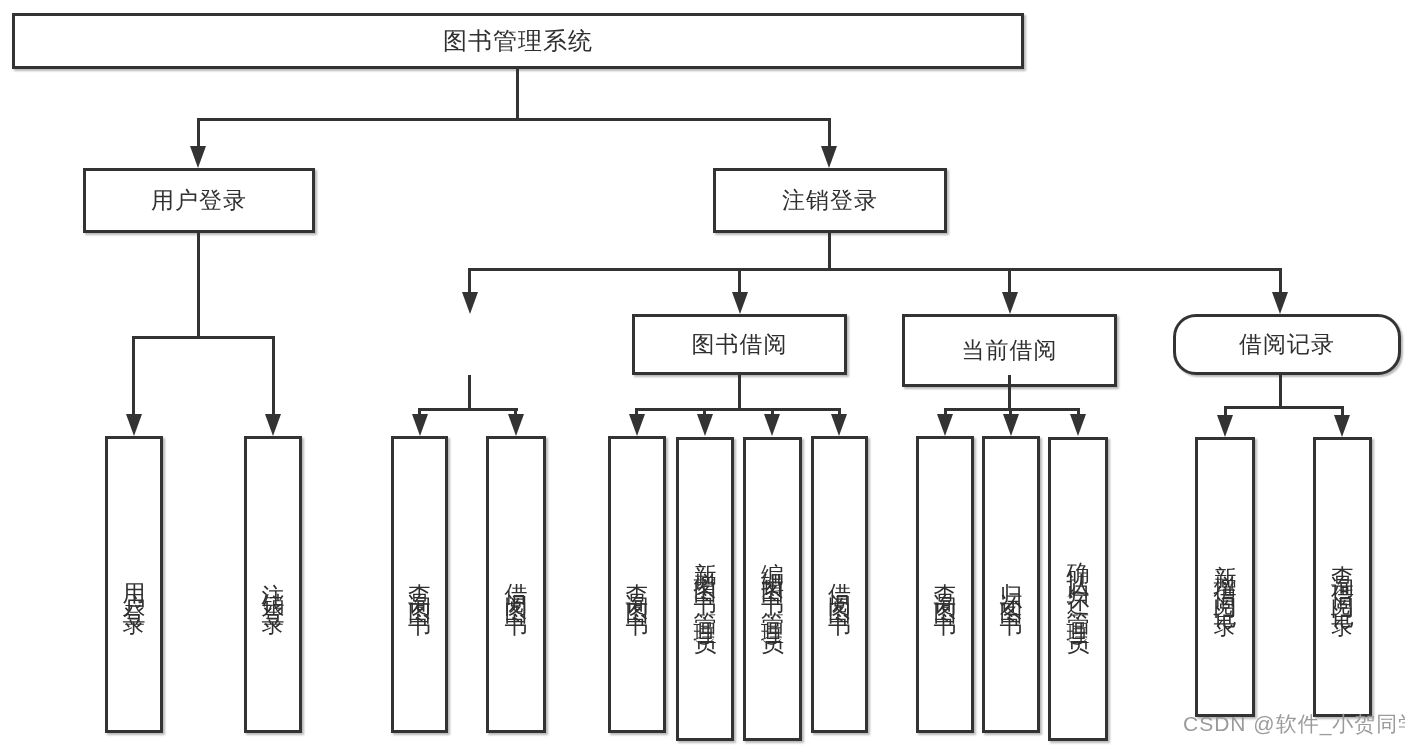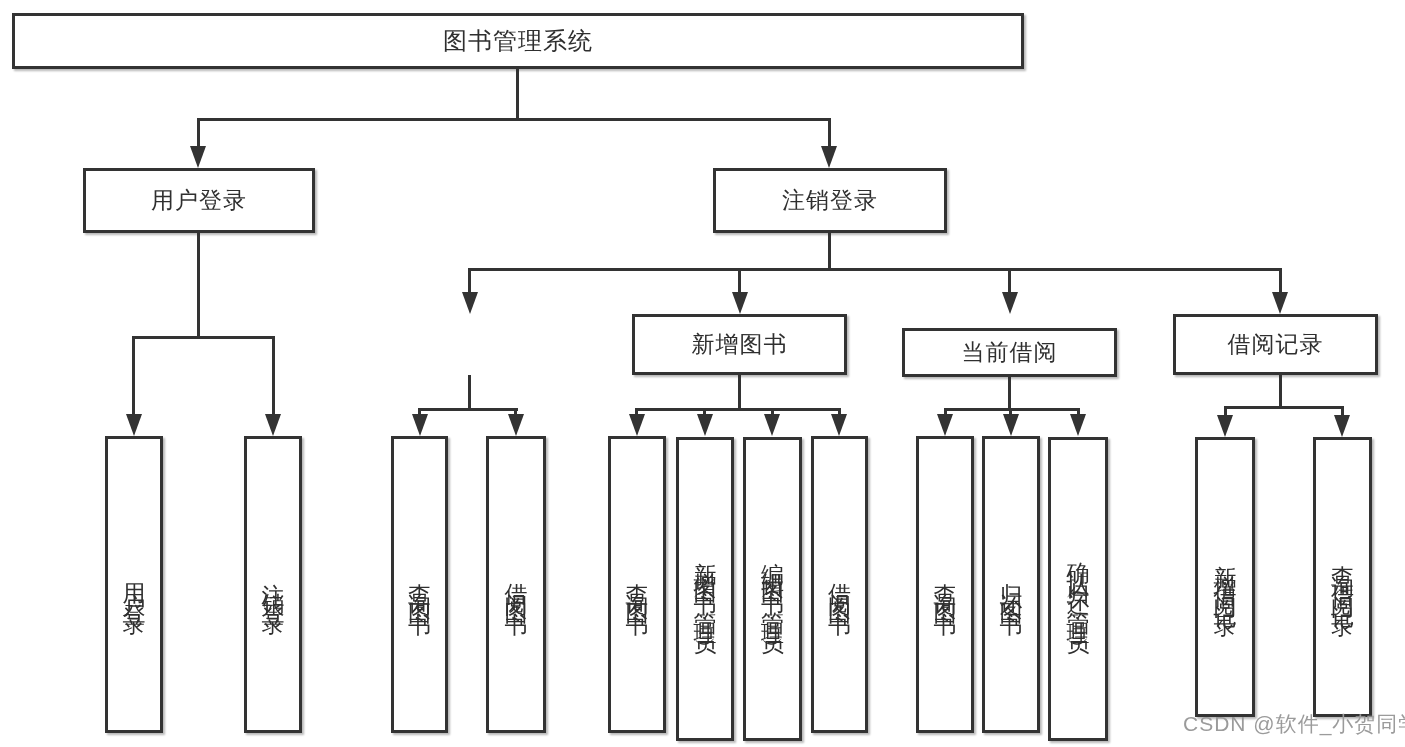--- a/index.html
+++ b/index.html
@@ -101,26 +101,26 @@
   <div class="line" style="left:468px; top:268px; width:3px; height:26px;"></div>
   <div class="arrow" style="left:462px; top:292px;"></div>
   <div class="line" style="left:738px; top:268px; width:3px; height:26px;"></div>
   <div class="arrow" style="left:732px; top:292px;"></div>
   <div class="line" style="left:1008px; top:268px; width:3px; height:26px;"></div>
   <div class="arrow" style="left:1002px; top:292px;"></div>
   <div class="line" style="left:1279px; top:268px; width:3px; height:26px;"></div>
   <div class="arrow" style="left:1272px; top:292px;"></div>
 
   <div class="box hbox" style="left:632px; top:314px; width:215px; height:61px;">
-    <span>新增图书</span>
+    <span>图书借阅</span>
   </div>
-  <div class="box hbox" style="left:902px; top:328px; width:215px; height:49px;">
+  <div class="box hbox" style="left:902px; top:314px; width:215px; height:73px;">
     <span>当前借阅</span>
   </div>
-  <div class="box hbox" style="left:1173px; top:314px; width:205px; height:61px;">
+  <div class="box hbox" style="left:1173px; top:314px; width:228px; height:61px;border-radius:23px;">
     <span>借阅记录</span>
   </div>
 
   <div class="line" style="left:468px; top:375px; width:3px; height:33px;"></div>
   <div class="line" style="left:418px; top:408px; width:100px; height:3px;"></div>
   <div class="line" style="left:418px; top:408px; width:3px; height:8px;"></div>
   <div class="arrow" style="left:412px; top:414px;"></div>
   <div class="line" style="left:514px; top:408px; width:3px; height:8px;"></div>
   <div class="arrow" style="left:508px; top:414px;"></div>
 

